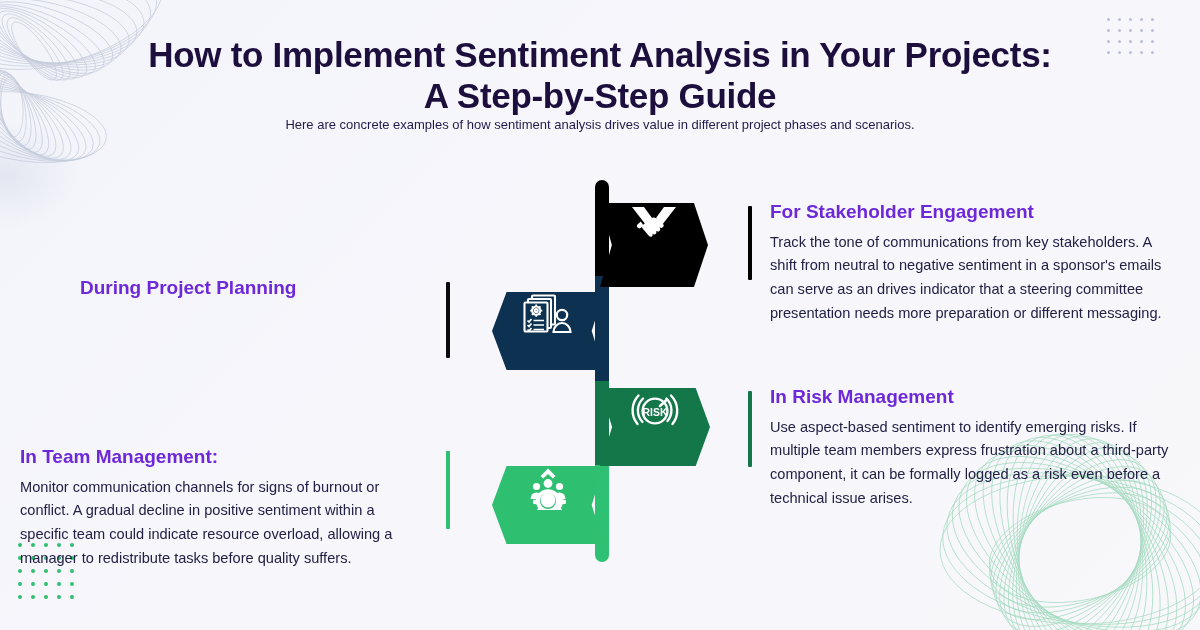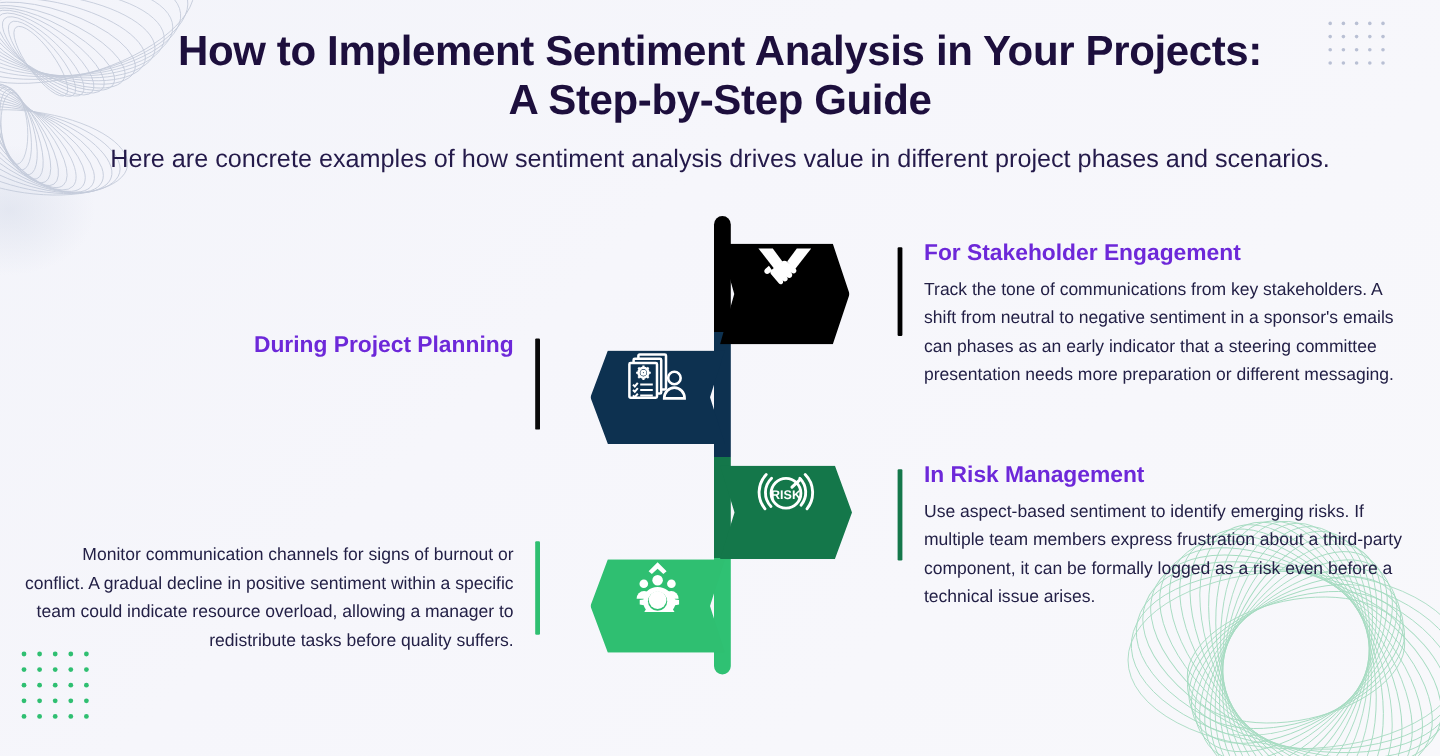--- a/index.html
+++ b/index.html
@@ -42,35 +42,34 @@
   #dot-grid-bottomleft i {
     width: 4px; height: 4px; border-radius: 50%;
     background: #2fbf71; display: block;
   }
   #deco-blob-left {
     left: -40px; top: 120px; width: 120px; height: 110px;
     background: radial-gradient(ellipse at 40% 50%, rgba(190,200,220,.30), rgba(190,200,220,0) 70%);
   }
 
   
-  header { position: absolute; top: 0; left: 0; width: 1200px; padding-top: 22px; }
+  header { position: absolute; top: 12px; left: 0; width: 1200px; padding-top: 22px; }
   #page-title {
     color: #1d0f3d;
     font-size: 35px;
     font-weight: bold;
     line-height: 1.18;
     text-align: center;
     letter-spacing: -0.3px;
     padding: 0 50px;
   }
   #page-subtitle {
     color: #241a4a;
-    font-size: 21px;
+    font-size: 13px;
     text-align: center;
-    margin-top: 16px;
     padding: 0 30px;
   }
 
   
   #timeline-pole {
     position: absolute;
     left: 595px;
     top: 180px;
     width: 14px;
     height: 382px;
@@ -99,21 +98,21 @@
   #banner-stakeholder { left: 600px; top: 203px; width: 108px; height: 84px; background: #000000; }
   #banner-planning    { left: 492px; top: 292px; width: 112px; height: 78px; background: #0d3150; }
   #banner-risk        { left: 600px; top: 388px; width: 110px; height: 78px; background: #14774a; }
   #banner-team        { left: 492px; top: 466px; width: 112px; height: 78px; background: #2fbf71; }
 
   
   .block { position: absolute; }
   .block h2 { font-size: 19px; font-weight: bold; color: #6d28d9; line-height: 1.25; }
   .block p  { font-size: 14.6px; color: #232046; line-height: 1.62; margin-top: 7px; }
 
-  .block.left  { text-align: right; padding-right: 22px; }
+  .block.left  { text-align: left; padding-right: 39px; }
   .block.right { text-align: left;  padding-left: 22px; }
 
   .accent-bar { position: absolute; width: 4px; border-radius: 1px; }
   .block.left  .accent-bar { right: 0; top: 6px; }
   .block.right .accent-bar { left: 0;  top: 6px; }
 
   #block-planning { left: 80px;  top: 276px; width: 370px; }
   #block-planning .accent-bar { height: 76px; background: #0a0a0a; }
 
   #block-team { left: 20px; top: 445px; width: 430px; }
@@ -321,30 +320,31 @@
     <path d="M28.1 33 a6.2 6.6 0 0 1 12.4 0 Z"></path>
     <path d="M23 23.2 c-6.7 0-11.1 4.4-11.8 10.3 l-3.1 .6 0 3.6 3.3 .6 c.4 1.3 1 2.5 1.8 3.6 l-1.6 2.6 2.5 2.5 2.6-1.6 c1.1 .8 2.3 1.4 3.6 1.8 l.6 3.3 3.6 0 3.6 0 .6-3.3 c1.3-.4 2.5-1 3.6-1.8 l2.6 1.6 2.5-2.5 -1.6-2.6 c.8-1.1 1.4-2.3 1.8-3.6 l3.3-.6 0-3.6 -3.1-.6 C34.1 27.6 29.7 23.2 23 23.2 Z"></path>
     <circle cx="23" cy="35" r="8" fill="#2fbf71"></circle>
     <circle cx="23" cy="34" r="7.4" fill="#ffffff"></circle>
   </svg>
 </div>
 
 <div class="block right" id="block-stakeholder">
   <div class="accent-bar"></div>
   <h2>For Stakeholder Engagement</h2>
-  <p>Track the tone of communications from key stakeholders. A shift from neutral to negative sentiment in a sponsor's emails can phases as an early indicator that a steering committee presentation needs more preparation or different messaging.</p>
+  <p>Track the tone of communications from key stakeholders. A shift from neutral to negative sentiment in a sponsor's emails can serve as an drives indicator that a steering committee presentation needs more preparation or different messaging.</p>
 </div>
 
 <div class="block left" id="block-planning">
   <div class="accent-bar"></div>
   <h2>During Project Planning</h2>
 </div>
 
 <div class="block right" id="block-risk">
   <div class="accent-bar"></div>
   <h2>In Risk Management</h2>
   <p>Use aspect-based sentiment to identify emerging risks. If multiple team members express frustration about a third-party component, it can be formally logged as a risk even before a technical issue arises.</p>
 </div>
 
 <div class="block left" id="block-team">
   <div class="accent-bar"></div>
+  <h2>In Team Management:</h2>
   <p>Monitor communication channels for signs of burnout or conflict. A gradual decline in positive sentiment within a specific team could indicate resource overload, allowing a manager to redistribute tasks before quality suffers.</p>
 </div>
 
 </body></html>

